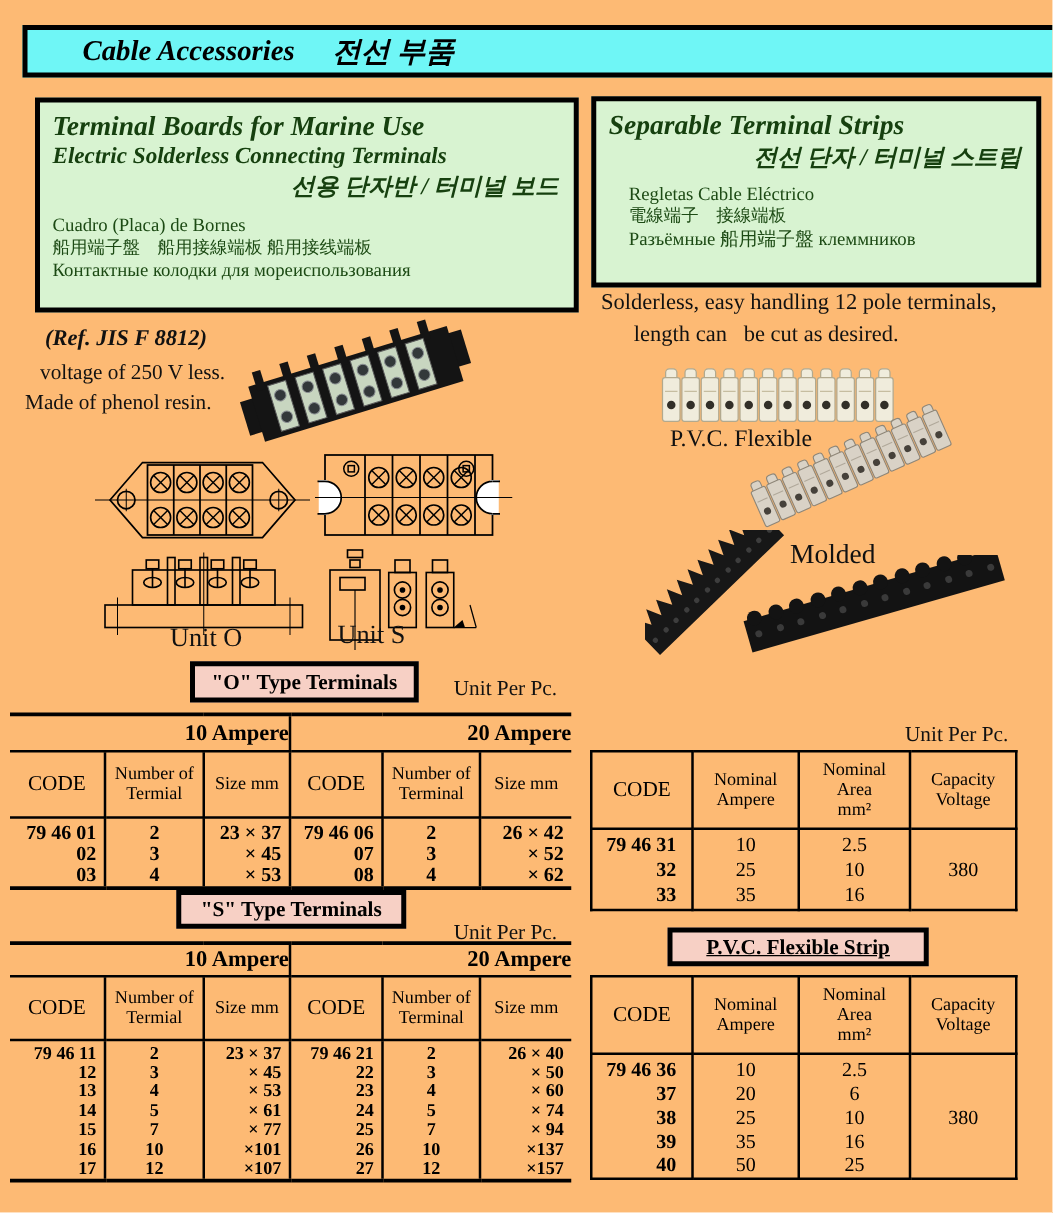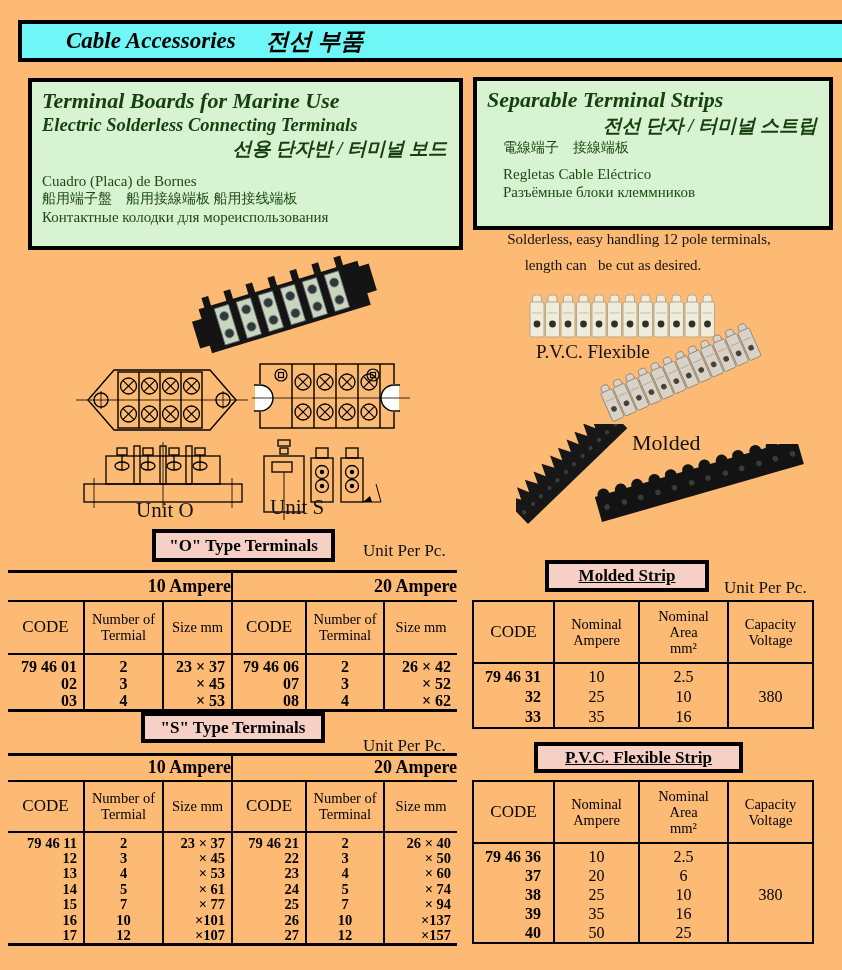--- a/index.html
+++ b/index.html
@@ -16,21 +16,21 @@
   
   .gbox{background:#d8f3d1;border:4px solid #000;color:#16400f;margin-left:10px;}
   .gbox-left{left:18px;top:78px;width:413px;height:158px;padding:6px 4px 0 10px;}
   .gbox-right{left:463px;top:77px;width:338px;height:139px;padding:6px 4px 0 10px;}
   .h1{font-size:22px;font-weight:bold;font-style:italic;line-height:26px;}
   .h2{font-size:18.5px;font-weight:bold;font-style:italic;line-height:22px;}
   .hko{font-size:19px;font-weight:bold;font-style:italic;text-align:right;padding-right:8px;}
   .sub{font-size:15px;line-height:18px;color:#1c4a14;}
   .sub-cjk{font-size:14px;}
 
-  .note-center{font-size:15px;text-align:center;color:#111;}
+  .note-center{font-size:18px;text-align:center;color:#111;}
   .pre{white-space:pre;}
 
   .refblock{left:20px;top:260px;width:190px;font-size:17px;color:#111;}
   .refblock .r1{font-size:18px;font-weight:bold;font-style:italic;margin-left:16px;}
   .refblock .r2{margin-left:12px;margin-top:7px;}
   .refblock .r3{margin-top:4px;}
 
   .typelabel{font-size:21px;color:#111;}
 
   
@@ -103,28 +103,33 @@
     <div class="h2">Electric Solderless Connecting Terminals</div>
     <div class="hko">선용 단자반 / 터미널 보드</div>
     <div class="sub" style="margin-top:10px">Cuadro (Placa) de Bornes</div>
     <div class="sub sub-cjk">船用端子盤　船用接線端板 船用接线端板</div>
     <div class="sub">Контактные колодки для мореиспользования</div>
   </div>
 
   <div class="abs gbox gbox-right">
     <div class="h1">Separable Terminal Strips</div>
     <div class="hko">전선 단자 / 터미널 스트립</div>
+    <div class="sub" style="margin-top:8px;padding-left:16px">Regletas Cable Eléctrico</div>
     <div class="sub sub-cjk" style="padding-left:16px">電線端子　接線端板</div>
-    <div class="sub" style="margin-top:8px;padding-left:16px">Regletas Cable Eléctrico</div>
-    <div class="sub" style="padding-left:16px">Разъёмные блоки клеммников</div>
+    <div class="sub" style="padding-left:16px">Разъёмные 船用端子盤 клеммников</div>
   </div>
 
   <div class="abs note-center" style="left:463px;top:231px;width:352px">Solderless, easy handling 12 pole terminals,</div>
   <div class="abs note-center pre" style="left:463px;top:257px;width:300px">length can   be cut as desired.</div>
 
+  <div class="abs refblock">
+    <div class="r1">(Ref. JIS F 8812)</div>
+    <div class="r2">voltage of 250 V less.</div>
+    <div class="r3">Made of phenol resin.</div>
+  </div>
 
   <svg class="abs" style="left:190px;top:250px" width="190" height="115" viewBox="0 0 190 115">
     <g transform="rotate(-17 95 58)">
       <rect x="2" y="44" width="14" height="28" fill="#141414"></rect>
       <rect x="174" y="40" width="14" height="28" fill="#141414"></rect>
       <rect x="12" y="34" width="166" height="46" fill="#141414"></rect>
       <rect x="18" y="24" width="7" height="16" fill="#141414"></rect>
       <rect x="41" y="24" width="7" height="16" fill="#141414"></rect>
       <rect x="64" y="24" width="7" height="16" fill="#141414"></rect>
       <rect x="87" y="24" width="7" height="16" fill="#141414"></rect>
@@ -470,23 +475,20 @@
         <circle cx="114" cy="-13" r="2.8"></circle>
           <circle cx="132" cy="-13" r="2.8"></circle>
           <circle cx="149" cy="-13" r="2.8"></circle>
         <circle cx="167" cy="-13" r="2.8"></circle>
           <circle cx="184" cy="-13" r="2.8"></circle>
           <circle cx="202" cy="-13" r="2.8"></circle>
       </g>
     </g>
   </svg>
 
-  <div class="abs pinkbox" style="left:545px;top:560px;width:156px;height:24px">
-    <span class="u">Molded Strip</span>
-  </div>
   <div class="abs unit" style="left:724px;top:578px">Unit Per Pc.</div>
 
   <table class="rtab t-m" style="left:472px;top:600px;width:340px">
     <colgroup>
         <col style="width:81px">
         <col style="width:85px">
         <col style="width:89px">
         <col style="width:85px">
       </colgroup>
     <tbody>

